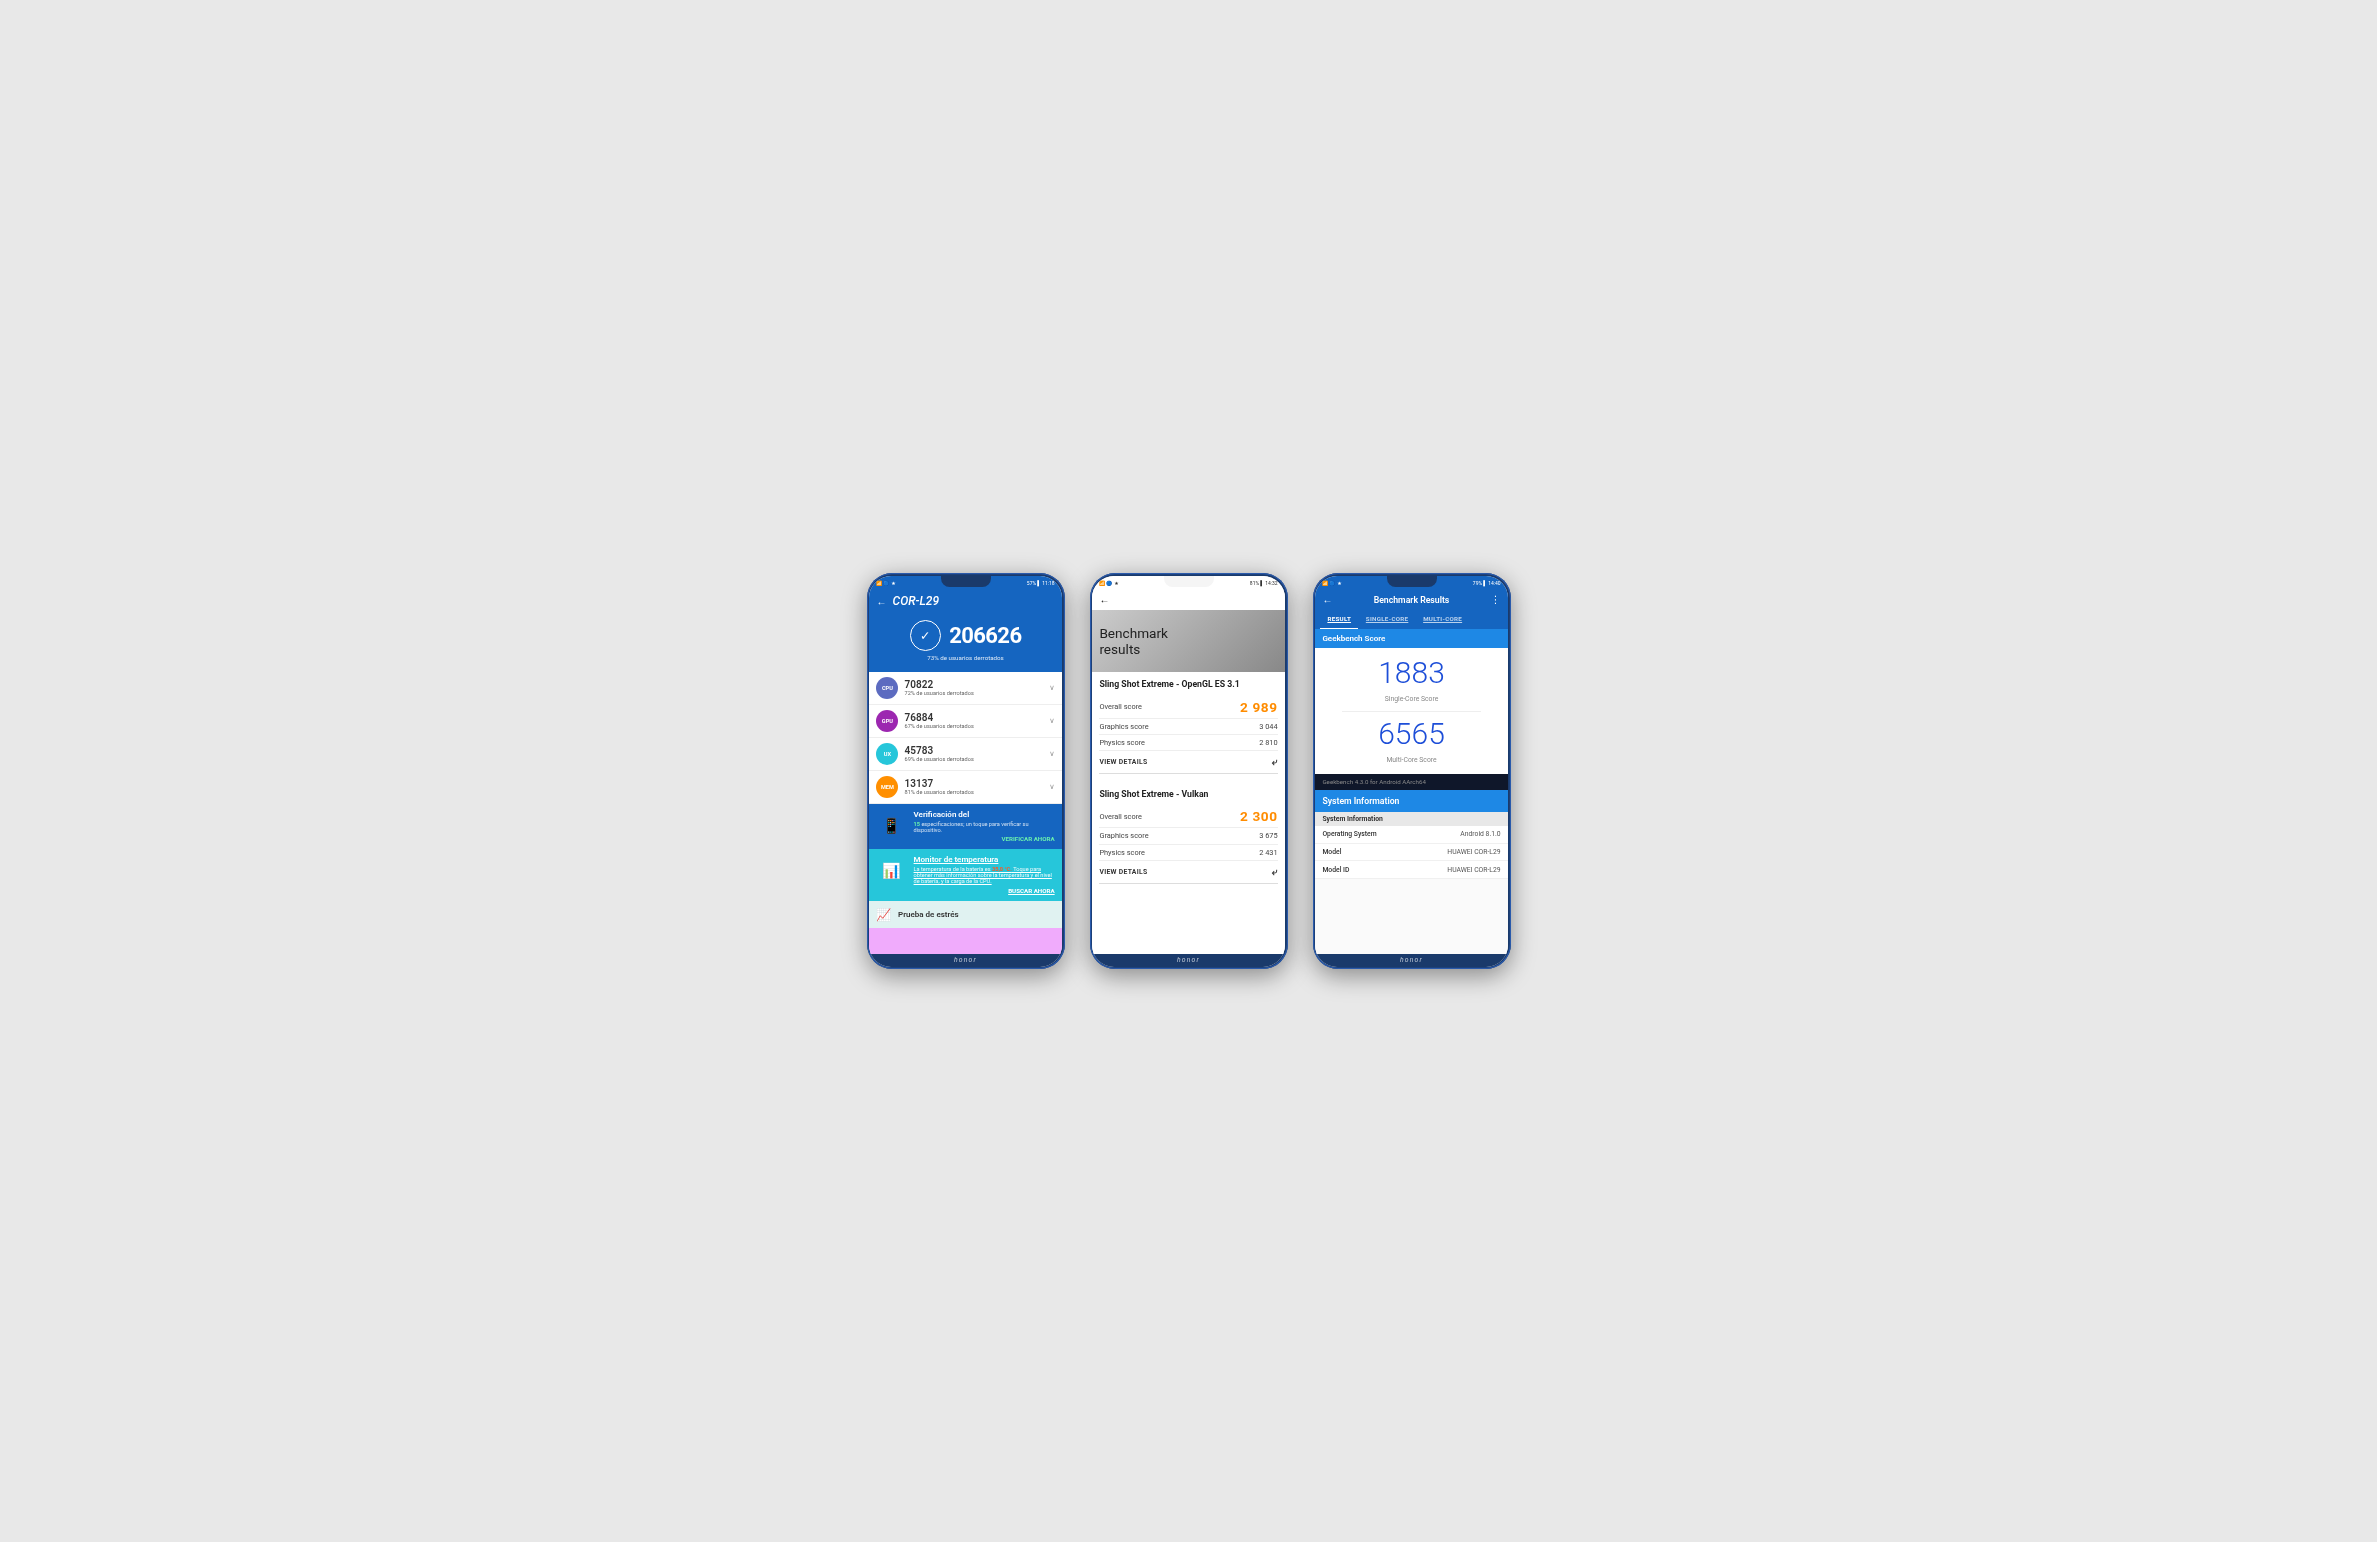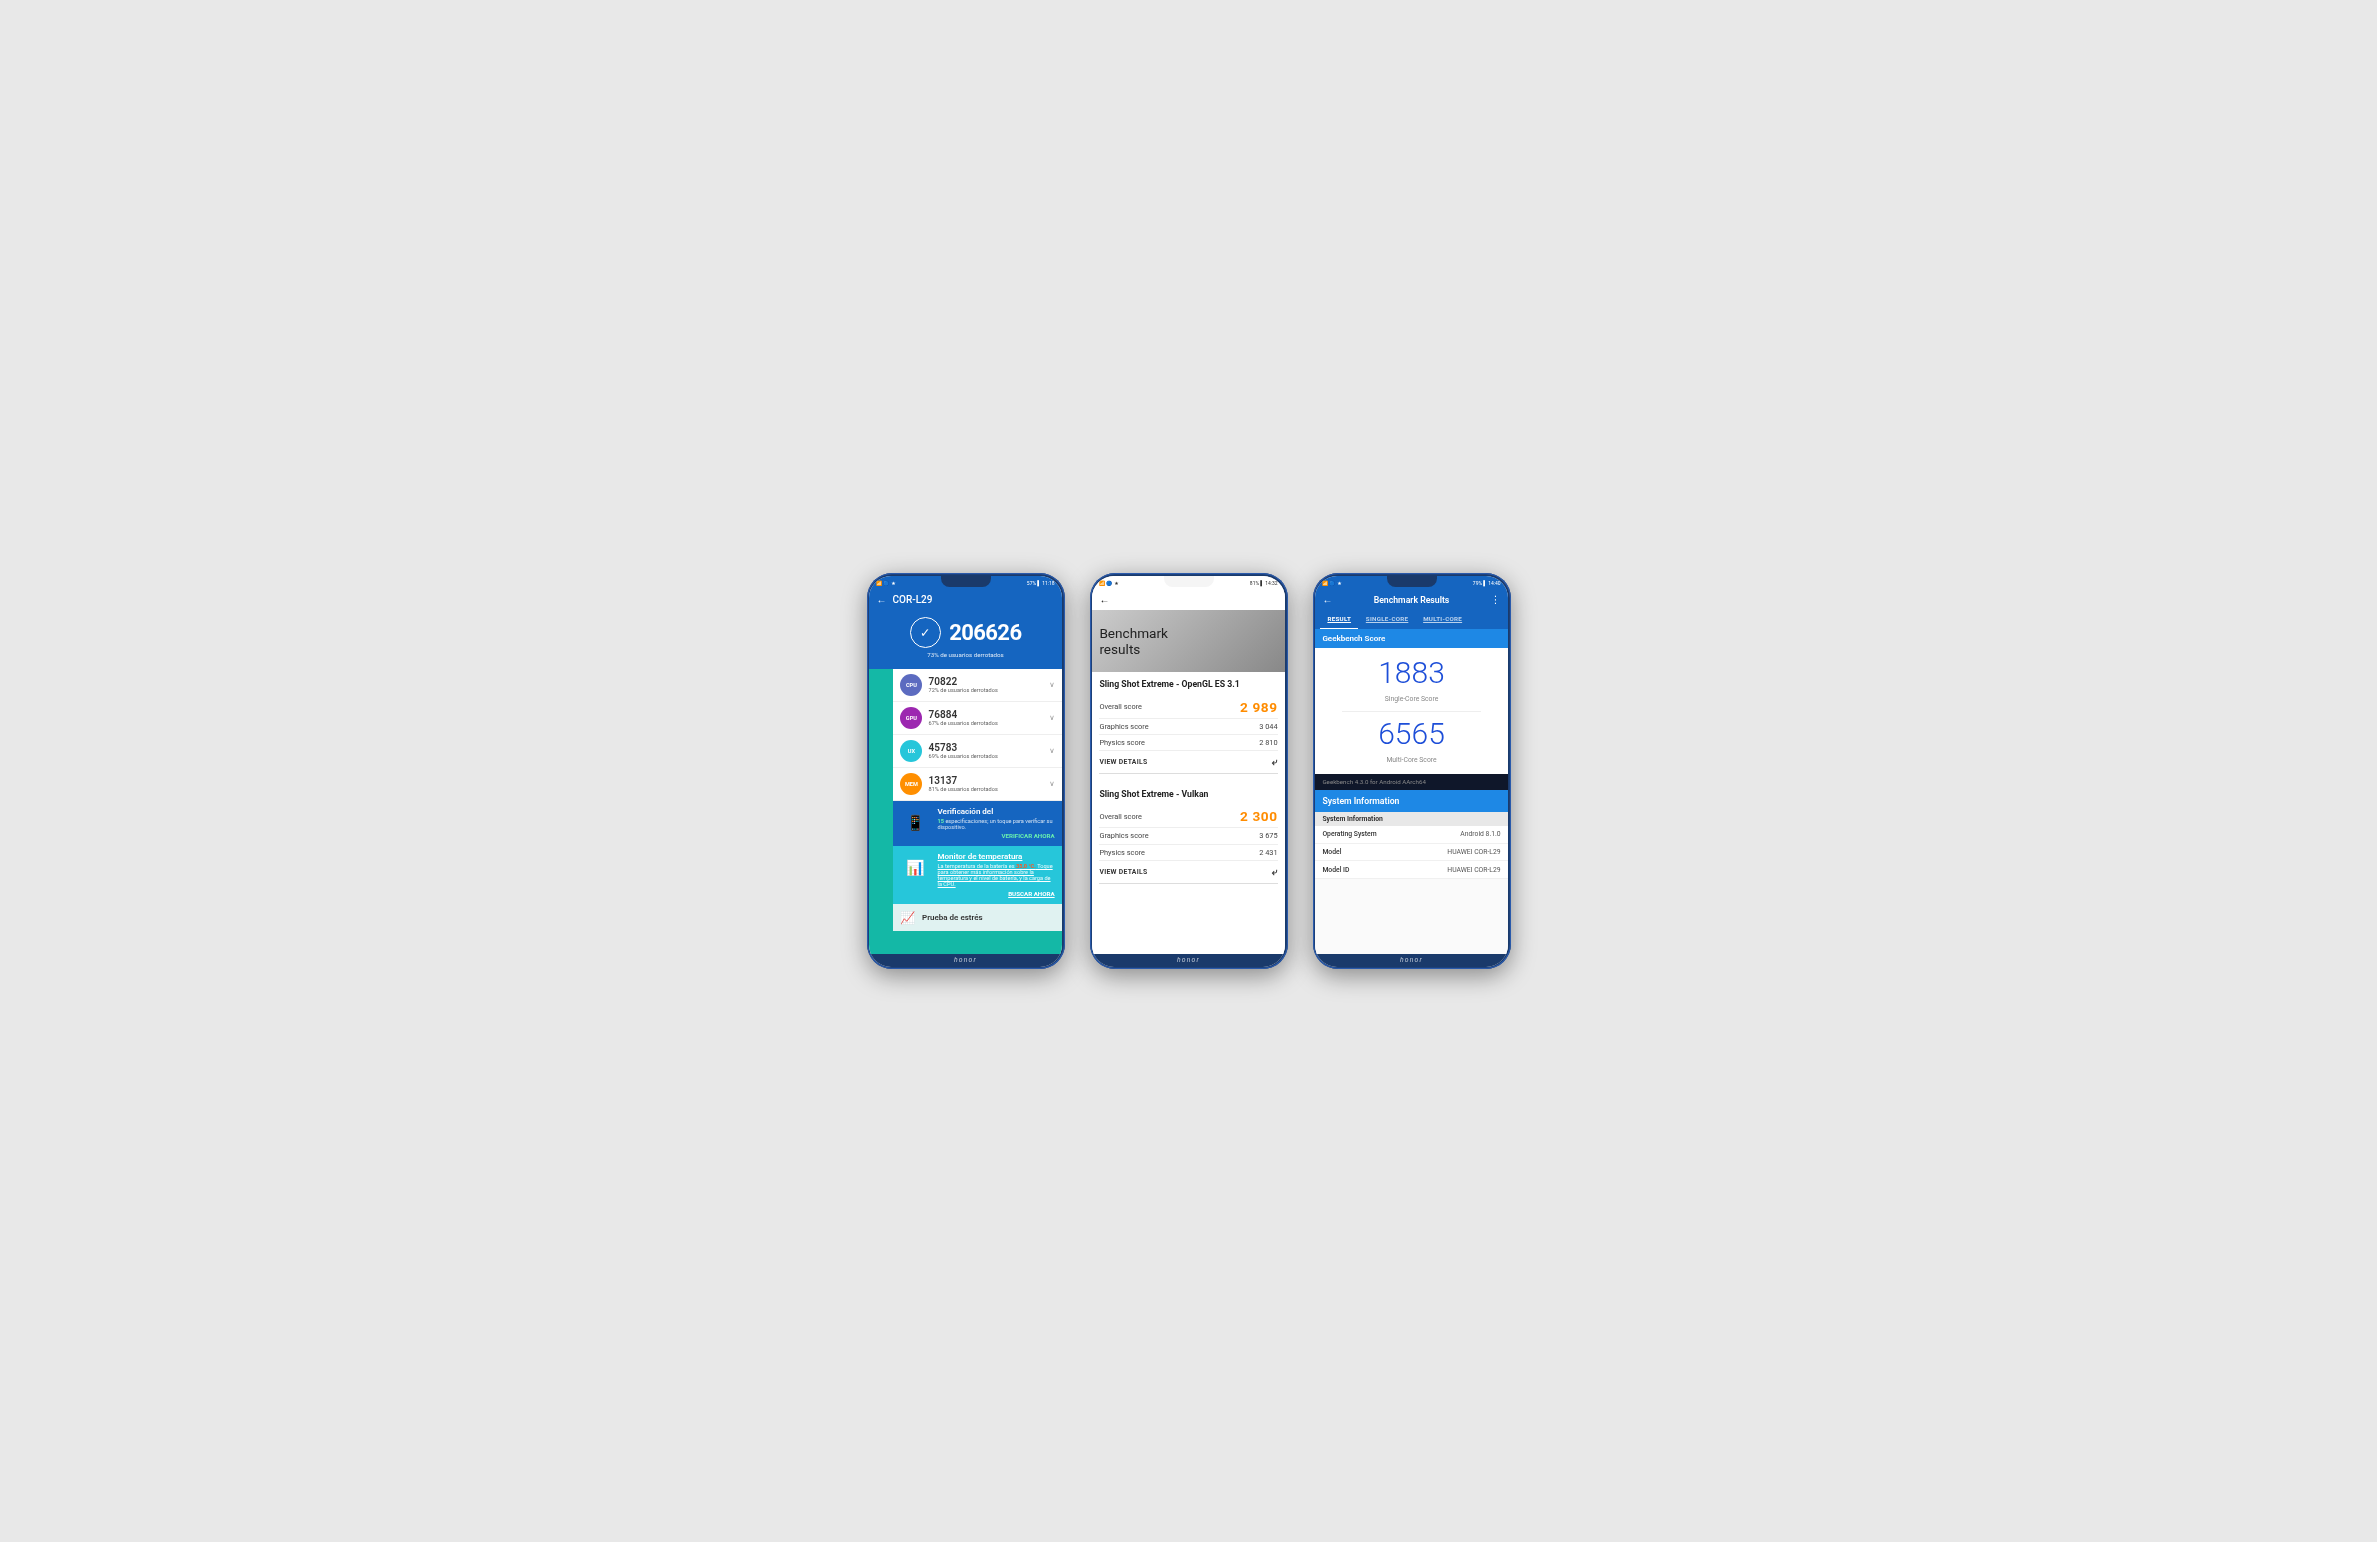--- a/index.html
+++ b/index.html
@@ -68,26 +68,25 @@
 
     
     .phone1-header {
       background: #1565c0;
       padding: 5px 7.4px;
       display: flex;
       align-items: center;
       gap: 6.2px;
       color: #fff;
     }
-    .phone1-header .title { font-size: 10px; font-weight: 500; }
+    .phone1-header .title { font-size: 12px; font-weight: 500; font-style: italic; }
     .phone1-content {
       flex: 1;
-      background: #14b8a6;
+      background: #f0abfc;
       overflow-y: auto;
-      padding-left: 24px;
     }
     .score-section {
       background: #1565c0;
       padding: 7.4px;
       display: flex;
       flex-direction: column;
       align-items: center;
       gap: 2.5px;
       padding-bottom: 10px;
     }

